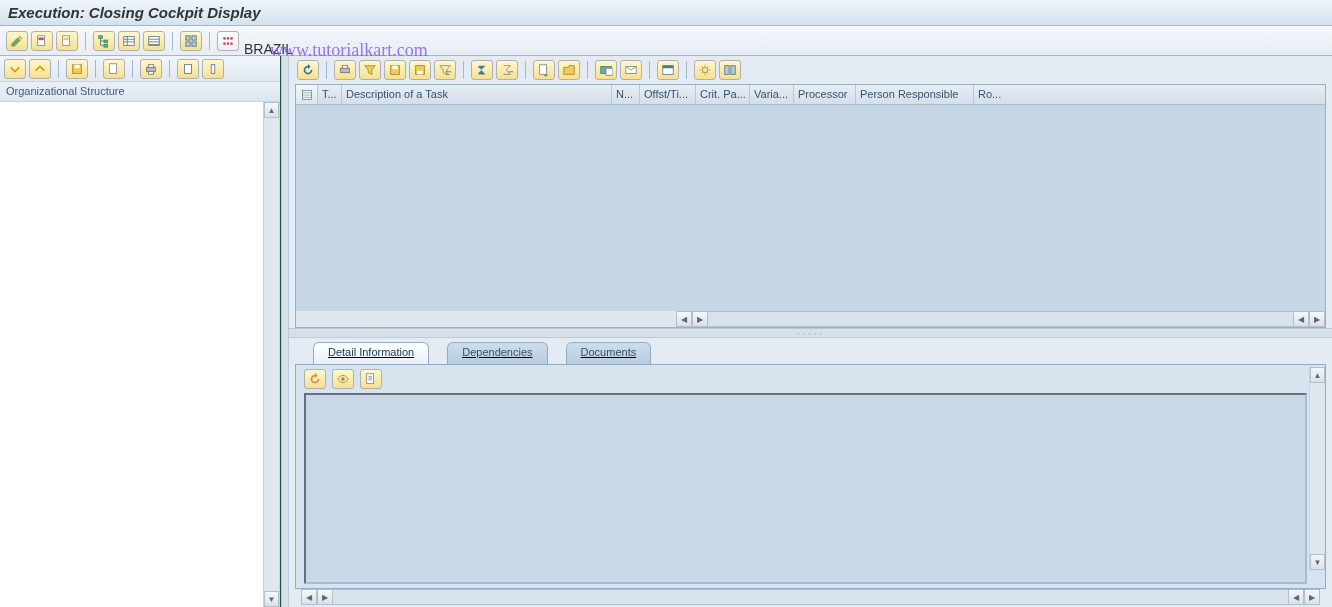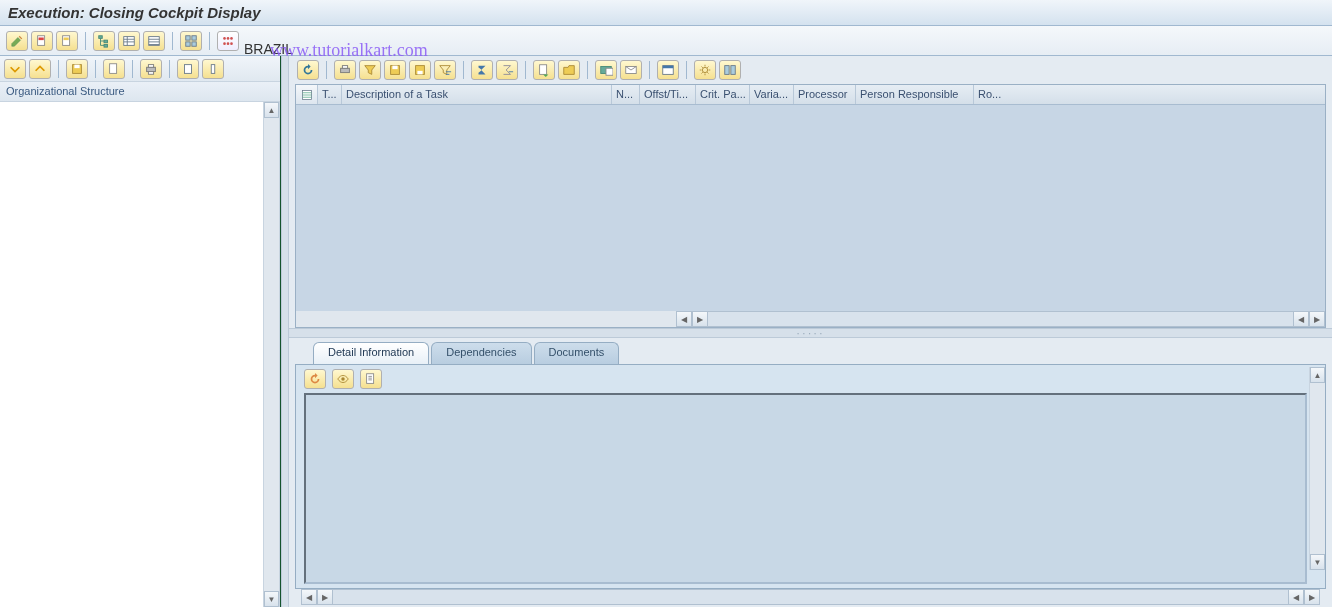--- a/index.html
+++ b/index.html
@@ -200,23 +200,24 @@
   }
   
   .tabs-area {
     margin: 4px 6px 0 6px;
     flex: 1;
     display: flex;
     flex-direction: column;
   }
   .tabstrip {
     display: flex;
-    gap: 0;
+    gap: 16px;
     padding-left: 18px;
     height: 22px;
+    text-decoration: underline;
   }
   .tab {
     padding: 3px 14px;
     font-size: 11px;
     background: linear-gradient(to bottom, #cdddeb, #b8cde0);
     color: #34506a;
     border: 1px solid #95adc3;
     border-bottom: none;
     border-top-left-radius: 6px;
     border-top-right-radius: 6px;

